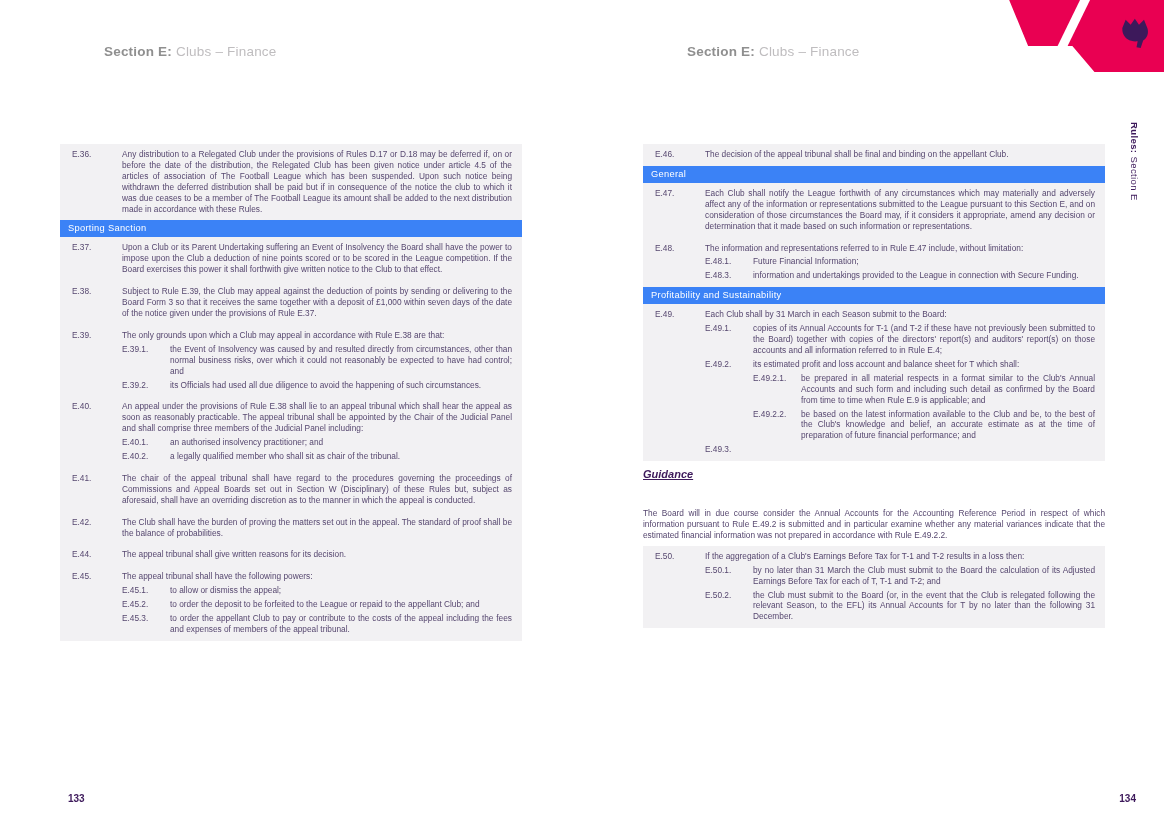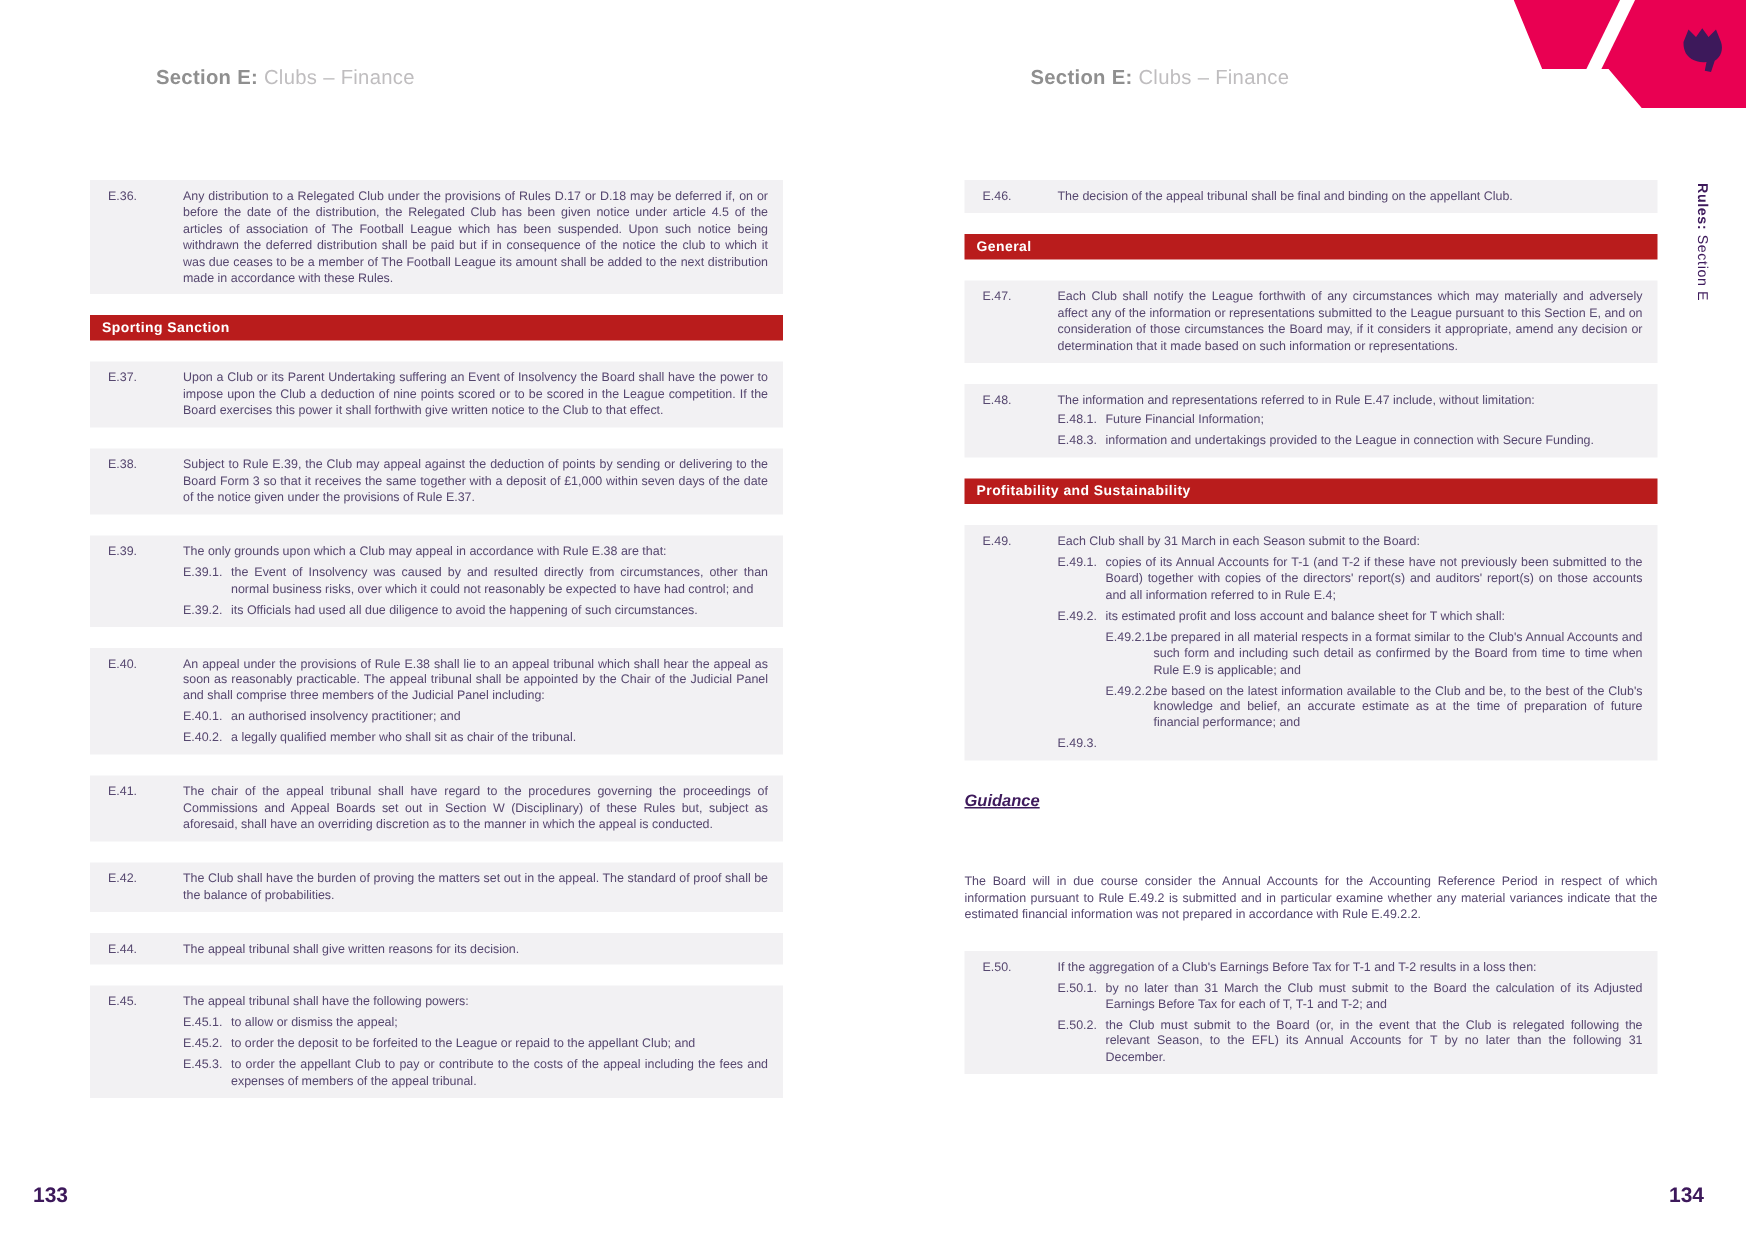--- a/index.html
+++ b/index.html
@@ -31,49 +31,49 @@
 
   
   .page { position:absolute; top:0; width:462px; height:826px; }
   .page-left  { left:60px; }
   .page-right { left:643px; }
 
   .page-header { position:absolute; top:44px; left:0; font-size:13.5px; letter-spacing:.2px; white-space:nowrap; }
   .ph-bold { font-weight:bold; color:#8f8f8f;margin-left:44px; }
   .ph-rest { color:#bfbdbf; }
 
-  .content { position:absolute; top:120px; left:0; width:462px; display:flex; flex-direction:column; gap:14px; }
+  .content { position:absolute; top:144px; left:0; width:462px; display:flex; flex-direction:column; gap:0; }
 
   
   .block { background:#f2f1f3; padding:5px 10px 6px 12px; display:flex; }
   .rule-num { width:50px; flex:none; font-size:8.3px; line-height:10.9px; }
   .rule-body { flex:1; font-size:8.3px; line-height:10.9px; text-align:justify; }
 
   .bar {
-    background:#b91c1c; color:#ffffff; font-weight:bold;
+    background:#3b82f6; color:#ffffff; font-weight:normal;
     font-size:9.3px; padding:3px 8px 4px; letter-spacing:.3px;
   }
 
   .sub-list { margin-top:3px; display:flex; flex-direction:column; gap:3px; }
   .sub-row { display:flex; }
-  .sub-num { width:32px; flex:none; }
+  .sub-num { width:48px; flex:none; }
   .sub-body { flex:1; text-align:justify; }
 
   
   .guidance-title {
     margin-top:7px; font-size:11px; font-weight:bold; font-style:italic;
     text-decoration:underline; color:#3d195b;
   }
   .guidance-text {
     margin-bottom:5px; font-size:8.3px; line-height:10.9px;
     color:#56476f; text-align:justify;margin-top:28px;
   }
 
   
-  .page-num { position:absolute; bottom:22px; font-size:14px; font-weight:bold; color:#3d195b; }
+  .page-num { position:absolute; bottom:22px; font-size:10px; font-weight:bold; color:#3d195b;margin-left:46px; }
   .pn-left  { left:22px; }
   .pn-right { right:28px; }
 </style>
 </head>
 <body>
 
 <div class="sheet">
 
   <div class="corner">
     <div class="corner-shape"></div>

